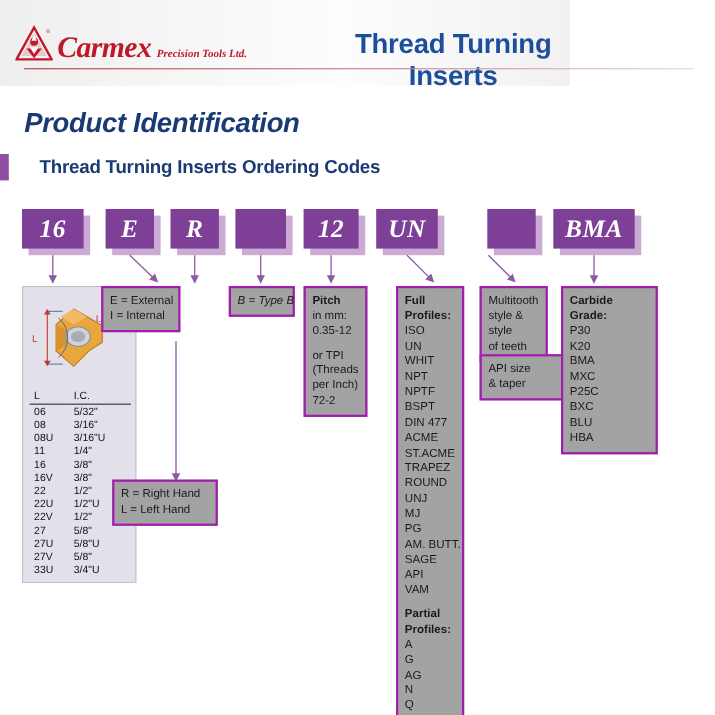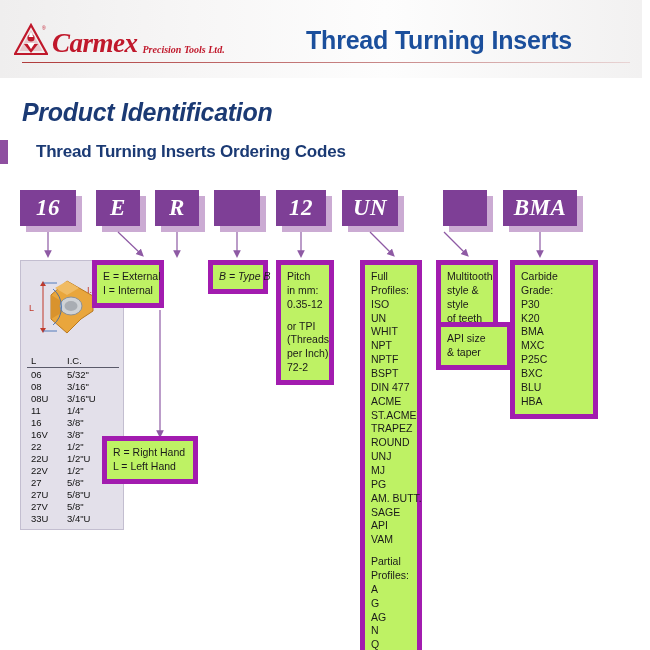--- a/index.html
+++ b/index.html
@@ -7,21 +7,21 @@
   body {
     width: 650px; height: 650px;
     font-family: "Liberation Sans", sans-serif;
     background: #ffffff;
     overflow: hidden;
     position: relative;
   }
 
   
   #header {
-    position: absolute; left:0; top:0; width:642px; height:78px;
+    position: absolute; left:0; top:0; width:518px; height:78px;
     background: linear-gradient(to right, #efeeee 0%, #f7f6f6 30%, #fdfdfd 60%, #f2f1f1 100%);
     text-align: center;
   }
   #header-rule {
     position:absolute; left:22px; top:62px; width:608px; height:1px;
     background: linear-gradient(to right,#b03b3b 0%, #c98a8a 60%, #e8d4d4 100%);
   }
   #logo-wrap { position:absolute; left:14px; top:23px; display:flex; align-items:flex-end; }
   .logo-mark { width:34px; height:34px; position:relative; margin-right:4px; }
   .logo-text {
@@ -73,27 +73,27 @@
     font-size:23px;
     letter-spacing:0.5px;
   }
 
   
   #connectors { position:absolute; left:0; top:0; width:650px; height:650px; pointer-events:none; }
 
   
   .info-box {
     position:absolute;
-    background:#bef264;
-    border:5px solid #a21caf;
+    background:#a3a3a3;
+    border:2px solid #a21caf;
     font-size:10.5px; color:#1a1a1a;
     padding:5px 6px;
     line-height:1.32;
   }
-  .ib-title { font-weight:normal; }
+  .ib-title { font-weight:bold; }
   .spacer { height:8px; }
 
   
   #insert-box {
     position:absolute; left:20px; top:260px; width:104px; height:270px;
     background:#e3e0ea; border:1px solid #c3bed0;
   }
   #insert-fig { position:absolute; left:0; top:0; width:104px; height:90px; }
   .dim-label {
     position:absolute; font-size:9px; color:#c0392b; font-weight:normal;

